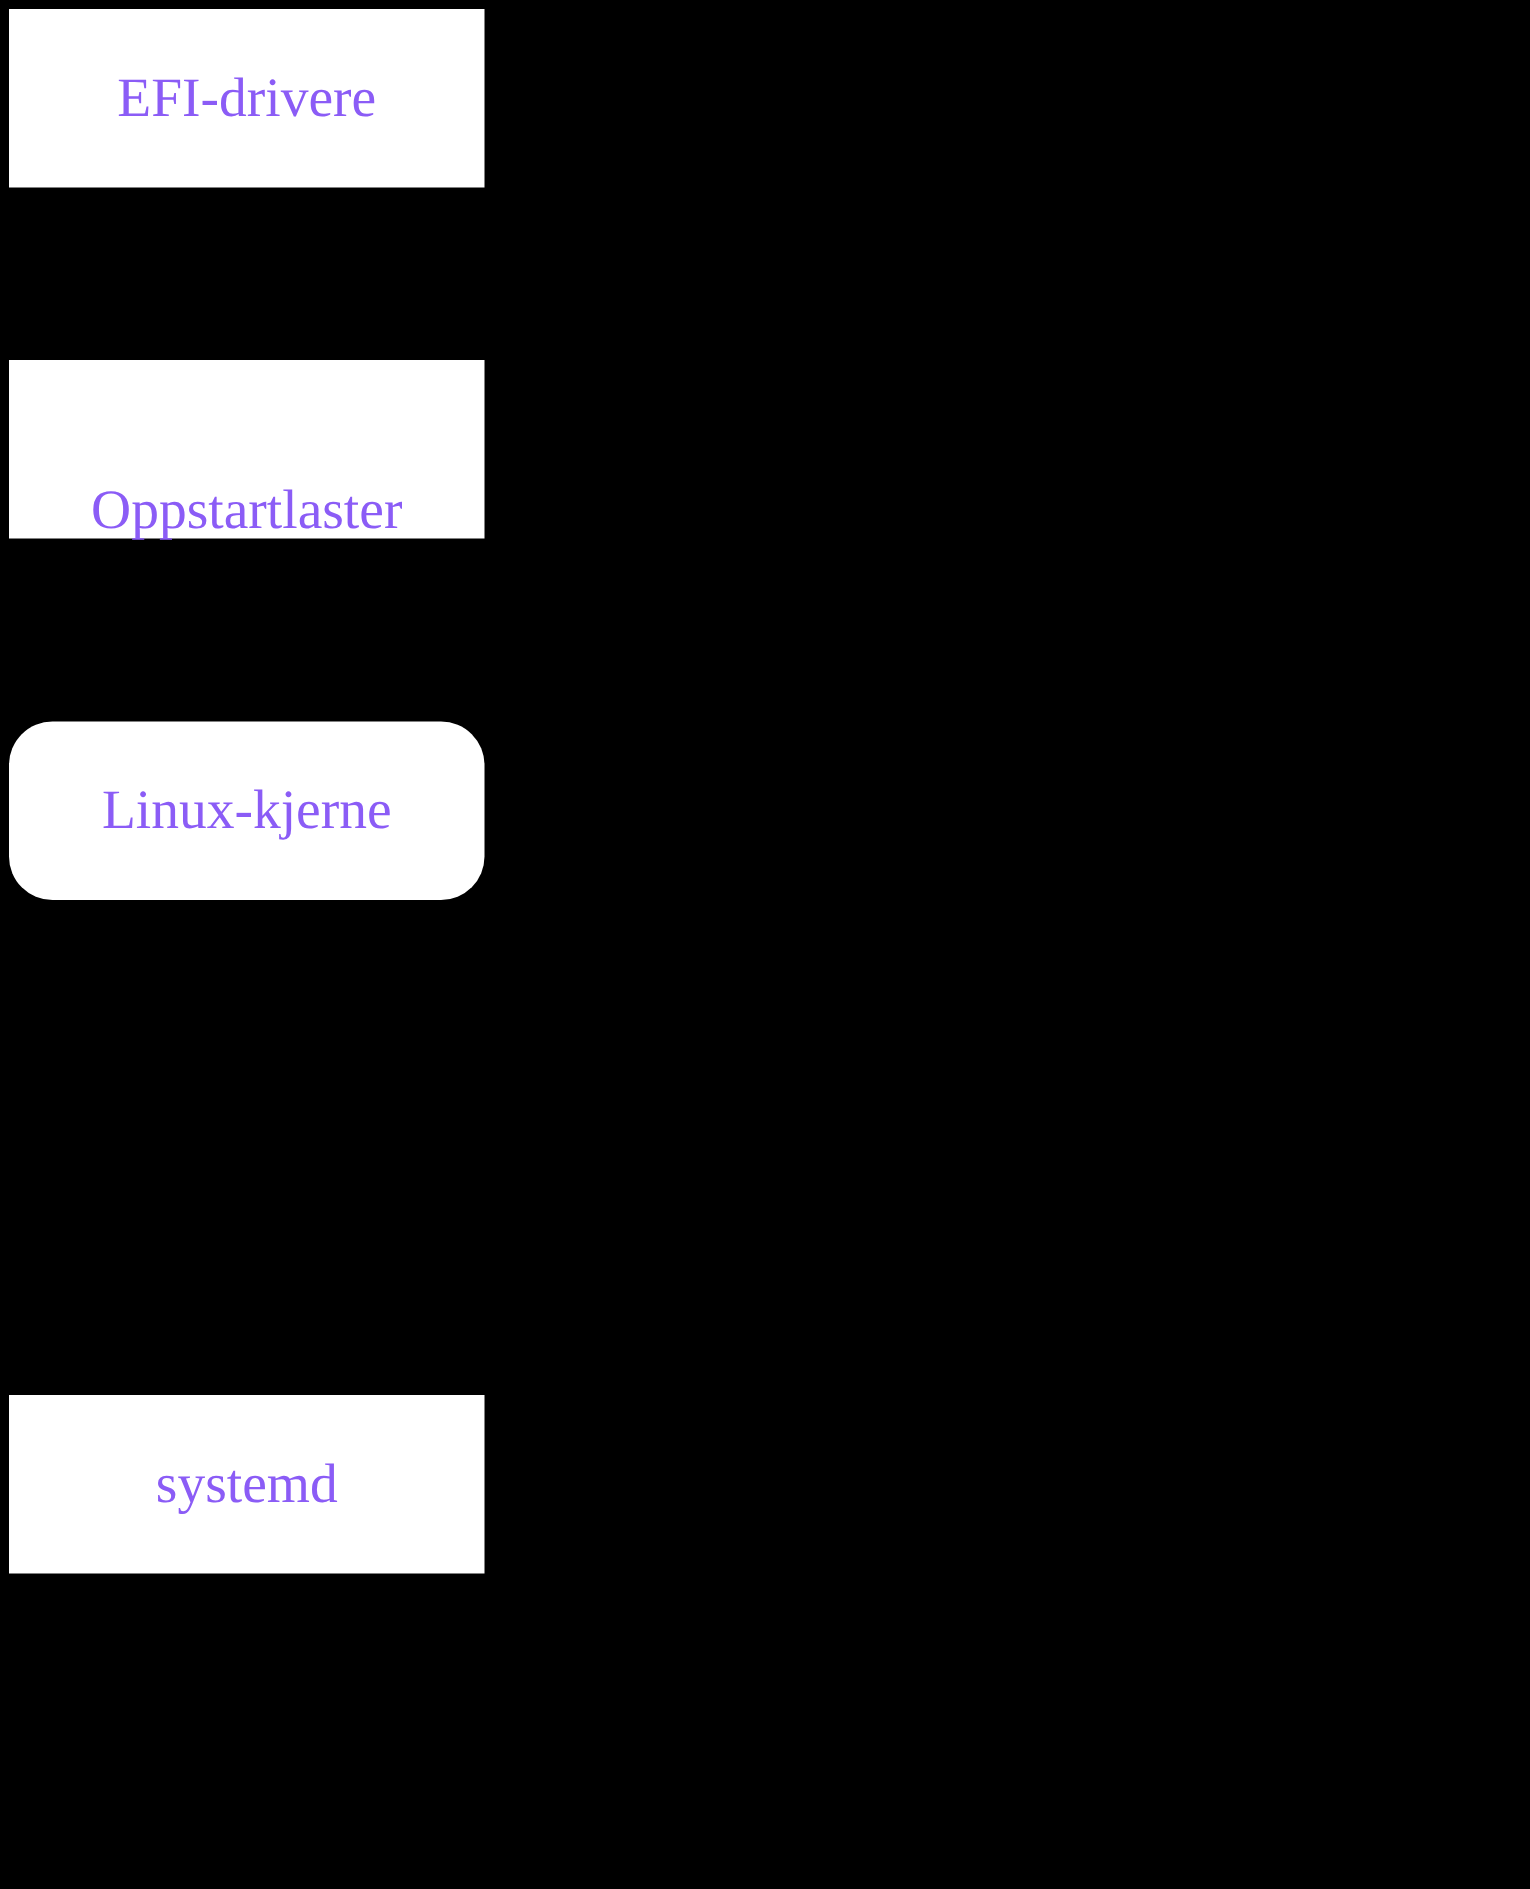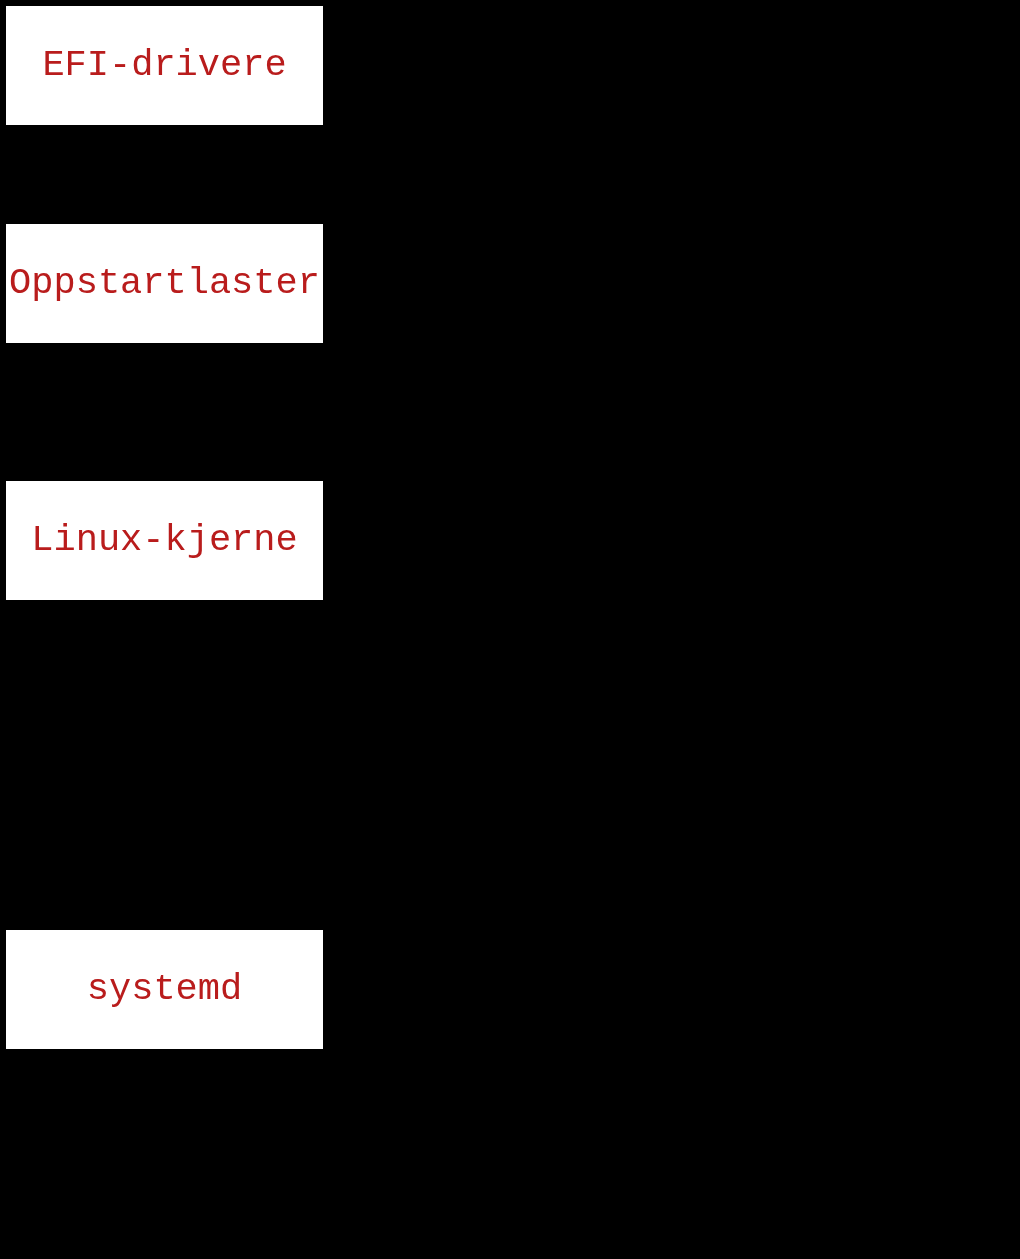--- a/index.html
+++ b/index.html
@@ -24,32 +24,32 @@
     left: 6px;
     width: 317px;
     height: 119px;
     background: #ffffff;
     box-sizing: border-box;
     display: flex;
     align-items: center;
     justify-content: center;
   }
   .stage-label {
-    color: #b91c1c;
-    font-family: Liberation Mono, monospace;
+    color: #8b5cf6;
+    font-family: Liberation Serif, serif;
     font-size: 37px;
     font-weight: 400;
     line-height: 1;
     letter-spacing: 0px;
     white-space: nowrap;
     text-align: center;
   }
   .b0 { top: 6px; }
-  .b1 { top: 224px; }
-  .b2 { top: 481px; }
+  .b1 { top: 240px; align-items: flex-end; }
+  .b2 { top: 481px; border-radius: 29px; }
   .b3 { top: 722px; }
   .b4 { top: 930px; }
 </style>
 </head>
 <body>
 
 <div id="canvas">
 
   <div class="stage-box b0">
     <span class="stage-label">EFI-drivere</span>

